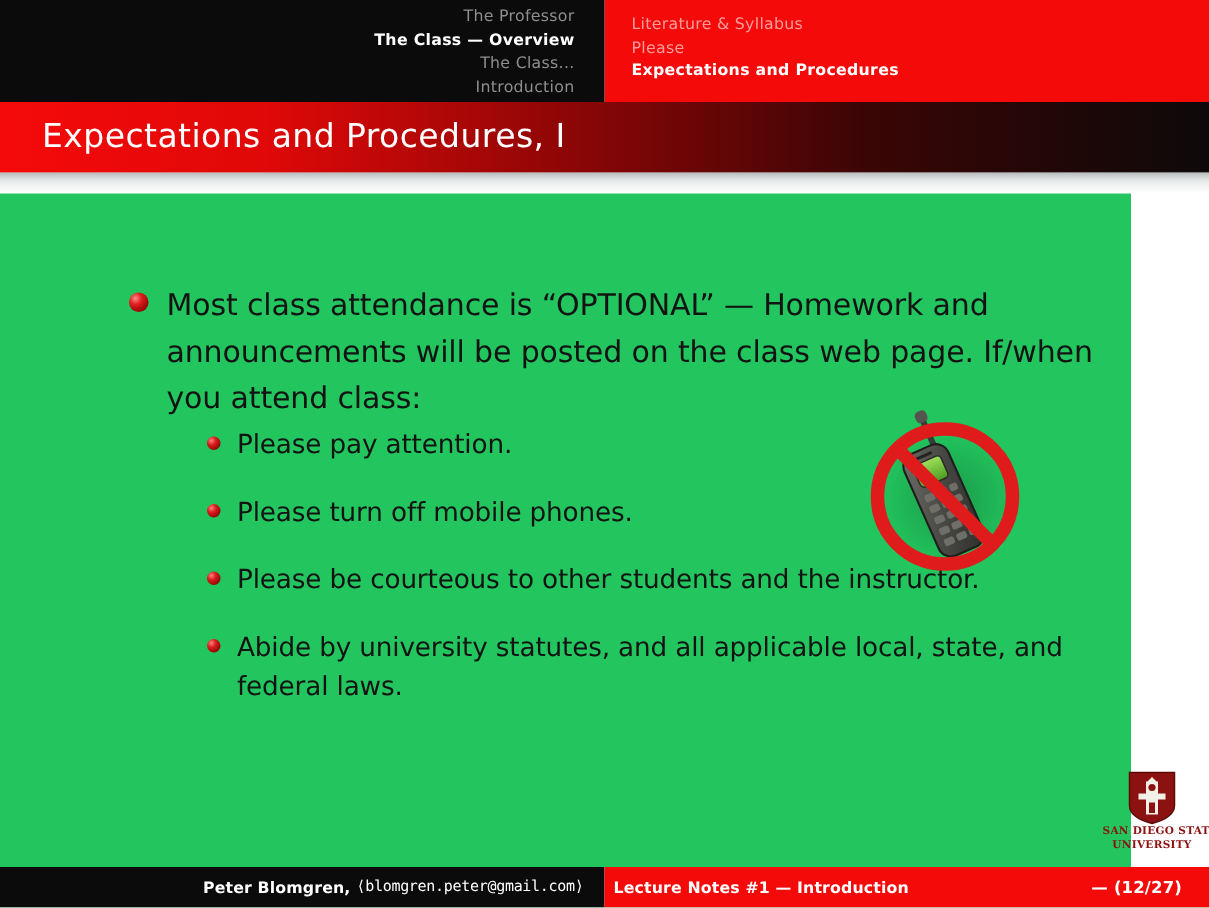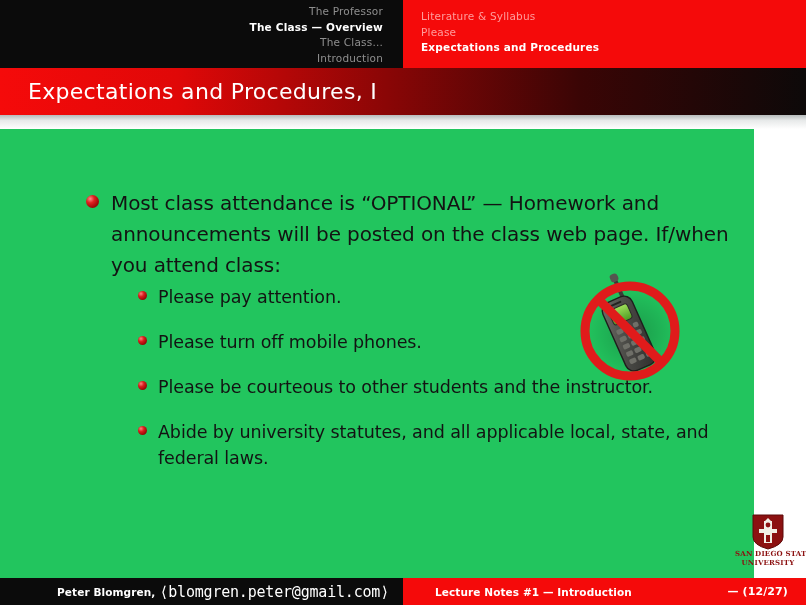--- a/index.html
+++ b/index.html
@@ -187,32 +187,32 @@
     color: #ffffff;
     white-space: nowrap;
   }
   .footer-author {
     font-size: 10.5px;
     font-weight: bold;
     letter-spacing: 0.1px;
   }
   .footer-email {
     font-family: "DejaVu Sans Mono", monospace;
-    font-size: 15px;
+    font-size: 10px;
     margin-left: 4px;
     letter-spacing: -0.2px;
   }
   .footer-right {
     width: 403px;
     height: 27px;
     background: #f50a0a;
     display: flex;
     align-items: center;
     box-sizing: border-box;
-    padding: 0 18px 0 32px;
+    padding: 0 18px 0 6px;
     color: #ffffff;
     white-space: nowrap;
   }
   .footer-lecture {
     font-size: 10.5px;
     font-weight: bold;
     letter-spacing: 0.1px;
   }
   .footer-page {
     margin-left: auto;

